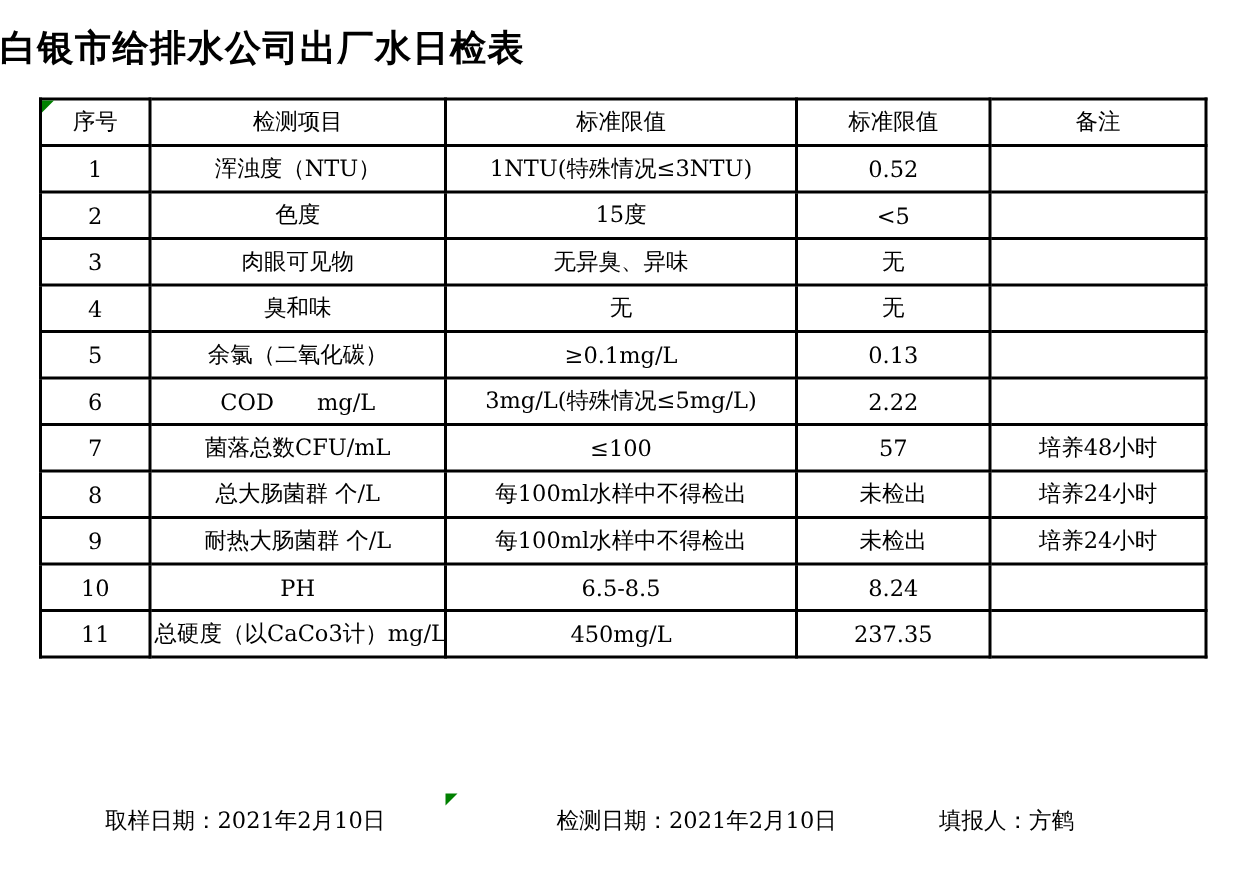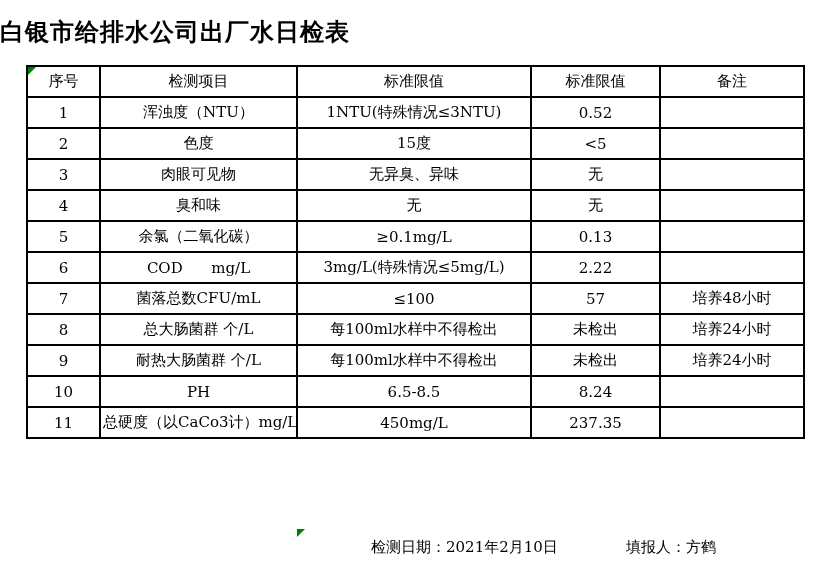--- a/index.html
+++ b/index.html
@@ -147,18 +147,19 @@
           <td>450mg/L</td>
           <td>237.35</td>
           <td></td>
         </tr>
       </tbody>
   </table>
 
   <div class="corner-marker marker-header"></div>
   <div class="corner-marker marker-bottom"></div>
 
+  <div class="footer-item footer-sampling"><span>取样日期：</span><span>2021年2月10日</span></div>
 
   <div class="footer-item footer-test"><span>检测日期：</span><span>2021年2月10日</span></div>
 
   <div class="footer-item footer-reporter"><span>填报人：</span><span>方鹤</span></div>
 
 </div>
 
 </body></html>

